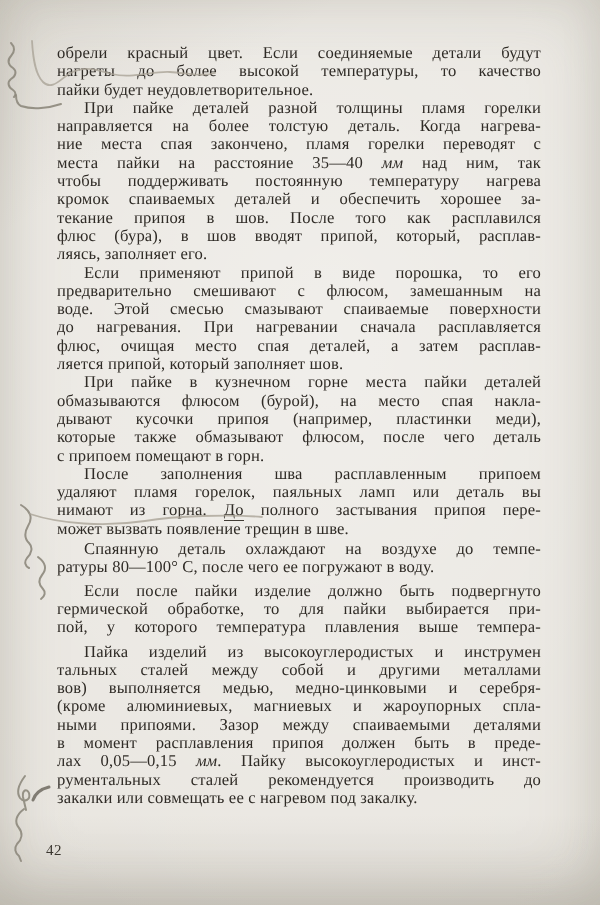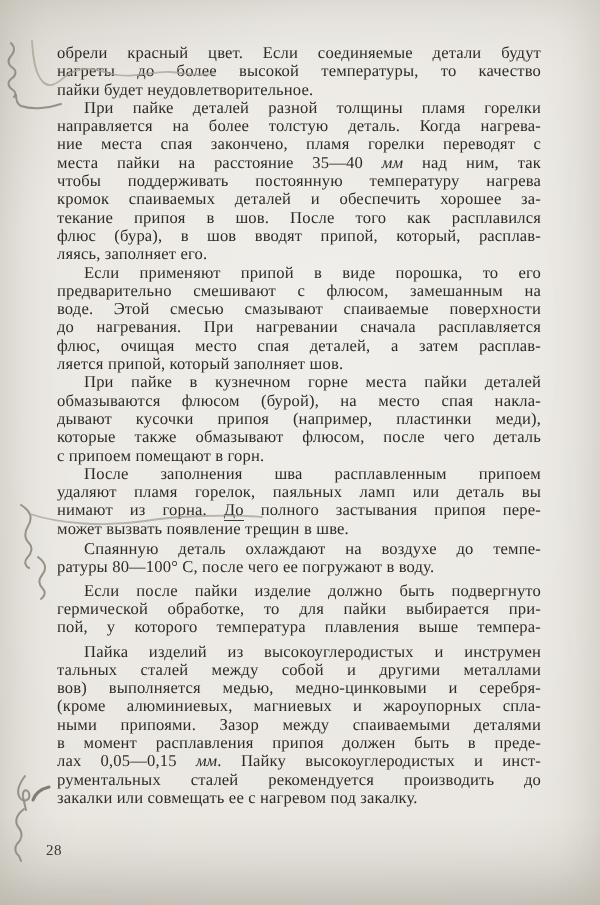--- a/index.html
+++ b/index.html
@@ -118,21 +118,21 @@
         <div class="line">вов) выполняется медью, медно-цинковыми и серебря-</div>
         <div class="line">(кроме алюминиевых, магниевых и жароупорных спла-</div>
         <div class="line">ными припоями. Зазор между спаиваемыми деталями</div>
         <div class="line">в момент расплавления припоя должен быть в преде-</div>
         <div class="line">лах 0,05—0,15 <i>мм</i>. Пайку высокоуглеродистых и инст-</div>
         <div class="line">рументальных сталей рекомендуется производить до</div>
         <div class="line end">закалки или совмещать ее с нагревом под закалку.</div>
       </div>
     </div>
 
-  <div class="page-number">28</div>
+  <div class="page-number">42</div>
 
   <svg class="marks" width="600" height="905" viewBox="0 0 600 905">
     <path class="pencil" d="M 11,43 C 15,47 15,52 11,56 C 7,60 8,65 13,68 C 17,71 16,76 11,79 C 7,82 8,87 13,90 C 16,92 16,95 14,97"></path>
     <path class="pencil-soft" d="M 32,41 C 33,58 35,74 43,82 C 51,90 59,81 66,76 C 82,64 97,70 112,74 C 132,79 152,71 170,72 C 187,73 202,77 215,73"></path>
     <path class="pencil" d="M 16,95 C 16,100 17,104 21,106 C 33,110 49,108 61,104"></path>
     <path class="pencil" d="M 21,505 C 31,511 33,518 28,526 C 24,533 25,539 29,543 C 33,547 32,553 27,558 C 24,562 25,566 29,568"></path>
     <path class="pencil" d="M 38,557 C 46,563 47,569 42,575 C 38,580 39,585 43,589 C 46,592 45,596 41,599"></path>
     <path class="pencil-soft" d="M 30,514 C 60,524 105,527 145,521 C 175,516 230,514 262,517"></path>
     <path class="pencil" d="M 25,776 C 19,784 16,792 20,798 C 24,803 31,800 29,793 C 27,788 22,790 23,797 L 26,810"></path>
     <path class="pencil-thick" d="M 49,787 C 41,789 35,794 33,800"></path>

